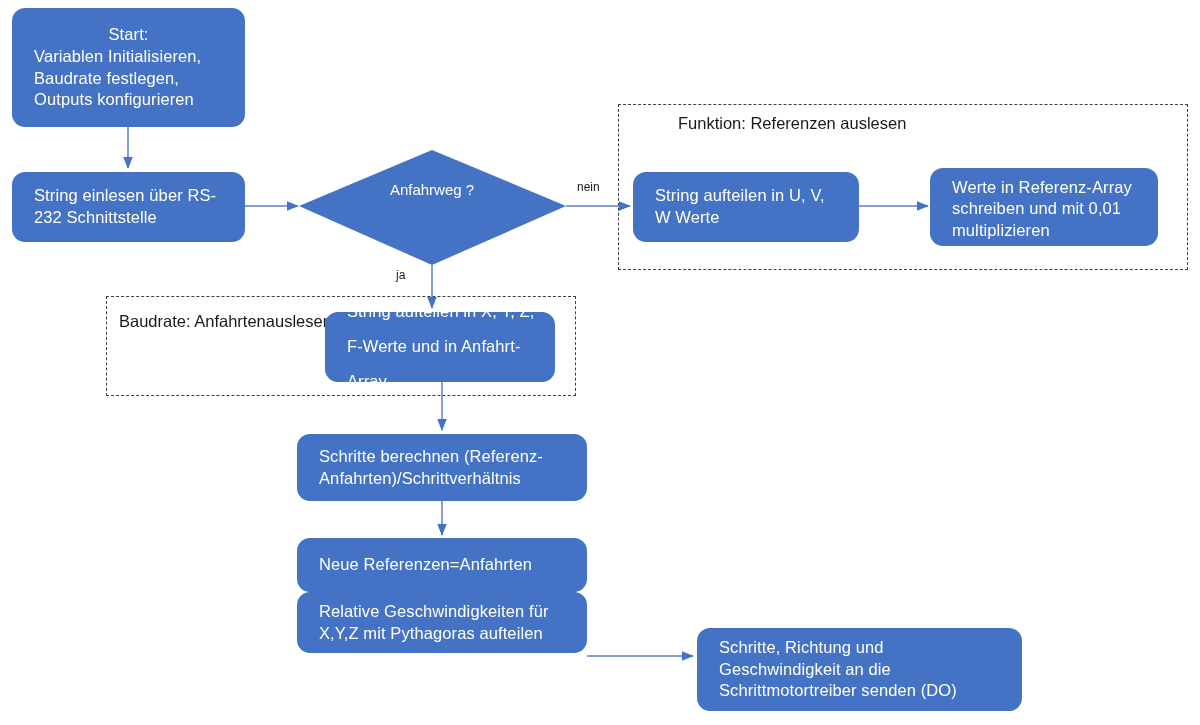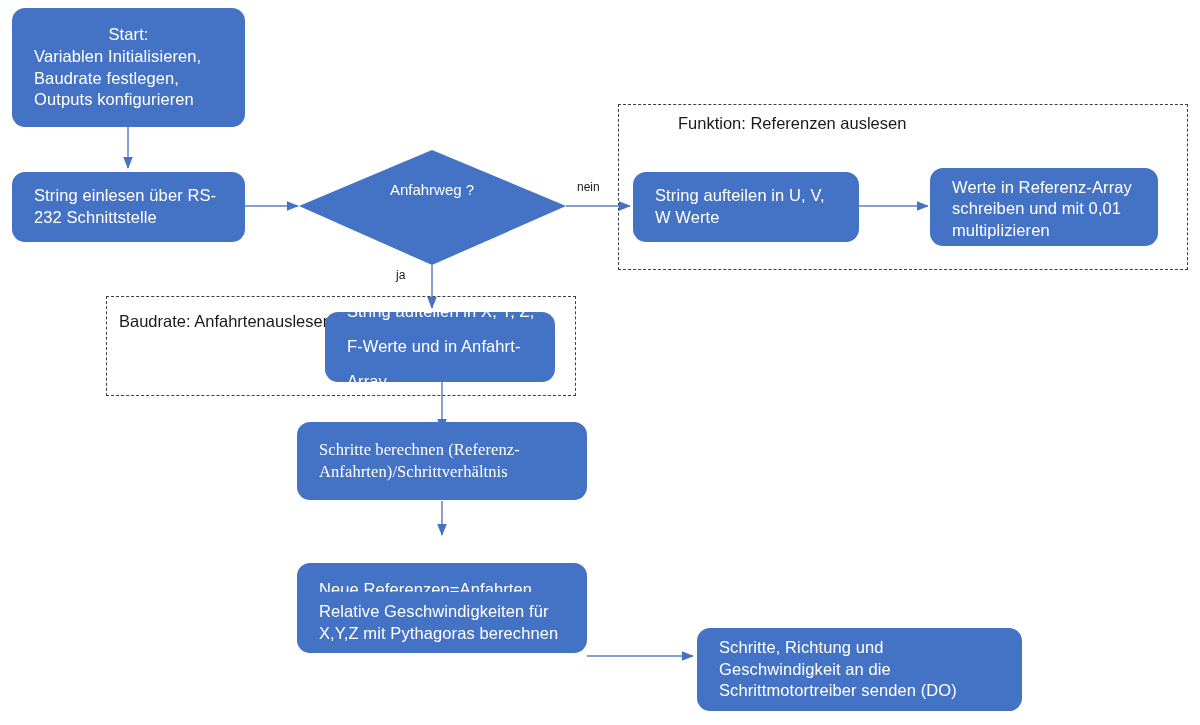--- a/index.html
+++ b/index.html
@@ -150,32 +150,32 @@
     <span class="line">schreiben und mit 0,01</span>
     <span class="line">multiplizieren</span>
   </div>
 
   <div class="node" style="left:325px; top:312px; width:230px; height:70px;gap:13px;">
     <span class="line">String aufteilen in X, Y, Z,</span>
     <span class="line">F-Werte und in Anfahrt-</span>
     <span class="line">Array</span>
   </div>
 
-  <div class="node" style="left:297px; top:422px; width:290px; height:78px;font-family:Liberation Serif, serif;">
+  <div class="node" style="left:297px; top:434px; width:290px; height:67px;">
     <span class="line">Schritte berechnen (Referenz-</span>
     <span class="line">Anfahrten)/Schrittverhältnis</span>
   </div>
 
-  <div class="node" style="left:297px; top:538px; width:290px; height:54px;margin-top:25px;">
+  <div class="node" style="left:297px; top:538px; width:290px; height:54px;">
     <span class="line">Neue Referenzen=Anfahrten</span>
   </div>
 
   <div class="node" style="left:297px; top:592px; width:290px; height:61px;">
     <span class="line">Relative Geschwindigkeiten für</span>
-    <span class="line">X,Y,Z mit Pythagoras berechnen</span>
+    <span class="line">X,Y,Z mit Pythagoras aufteilen</span>
   </div>
 
   <div class="node" style="left:697px; top:614px; width:325px; height:83px;margin-top:14px;">
     <span class="line">Schritte, Richtung und</span>
     <span class="line">Geschwindigkeit an die</span>
     <span class="line">Schrittmotortreiber senden (DO)</span>
   </div>
 
 </div>
 

